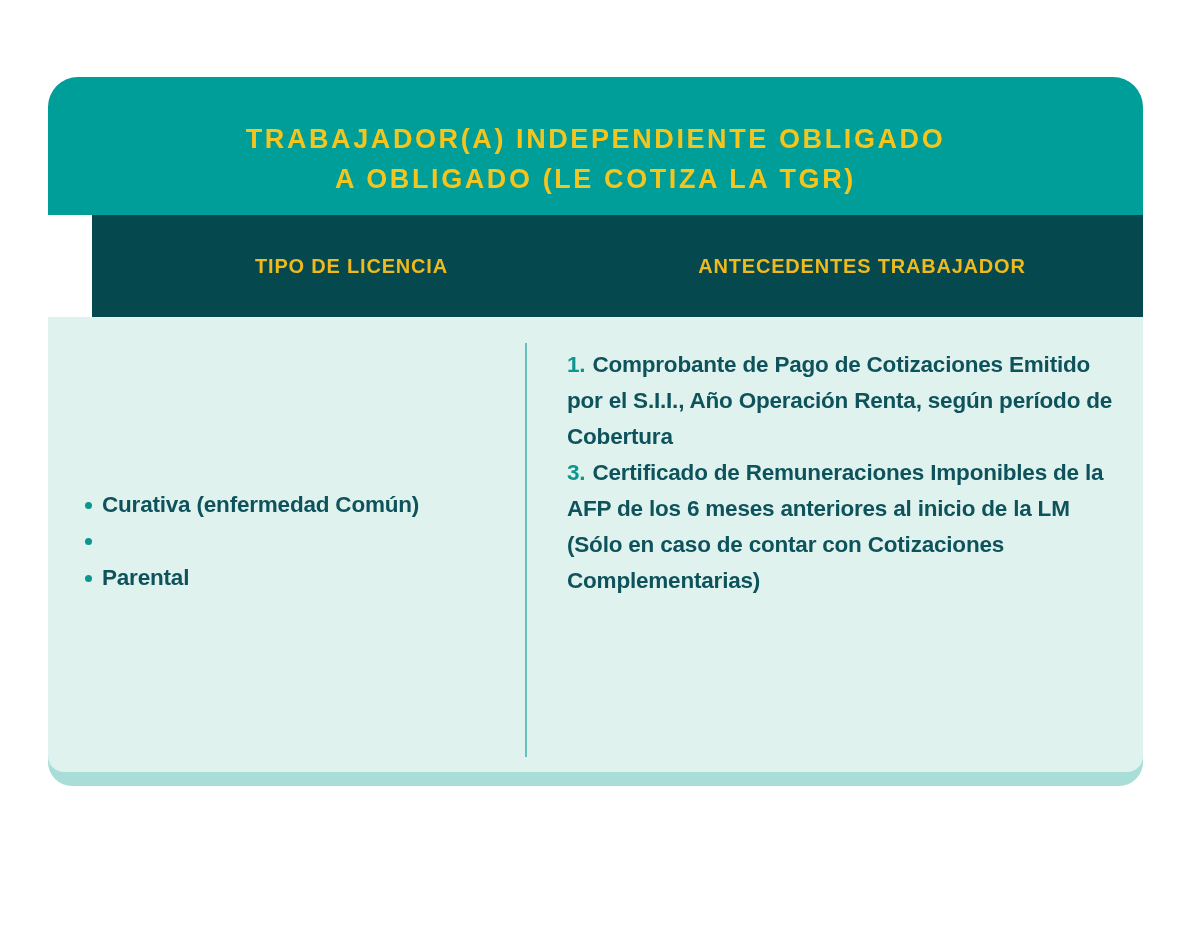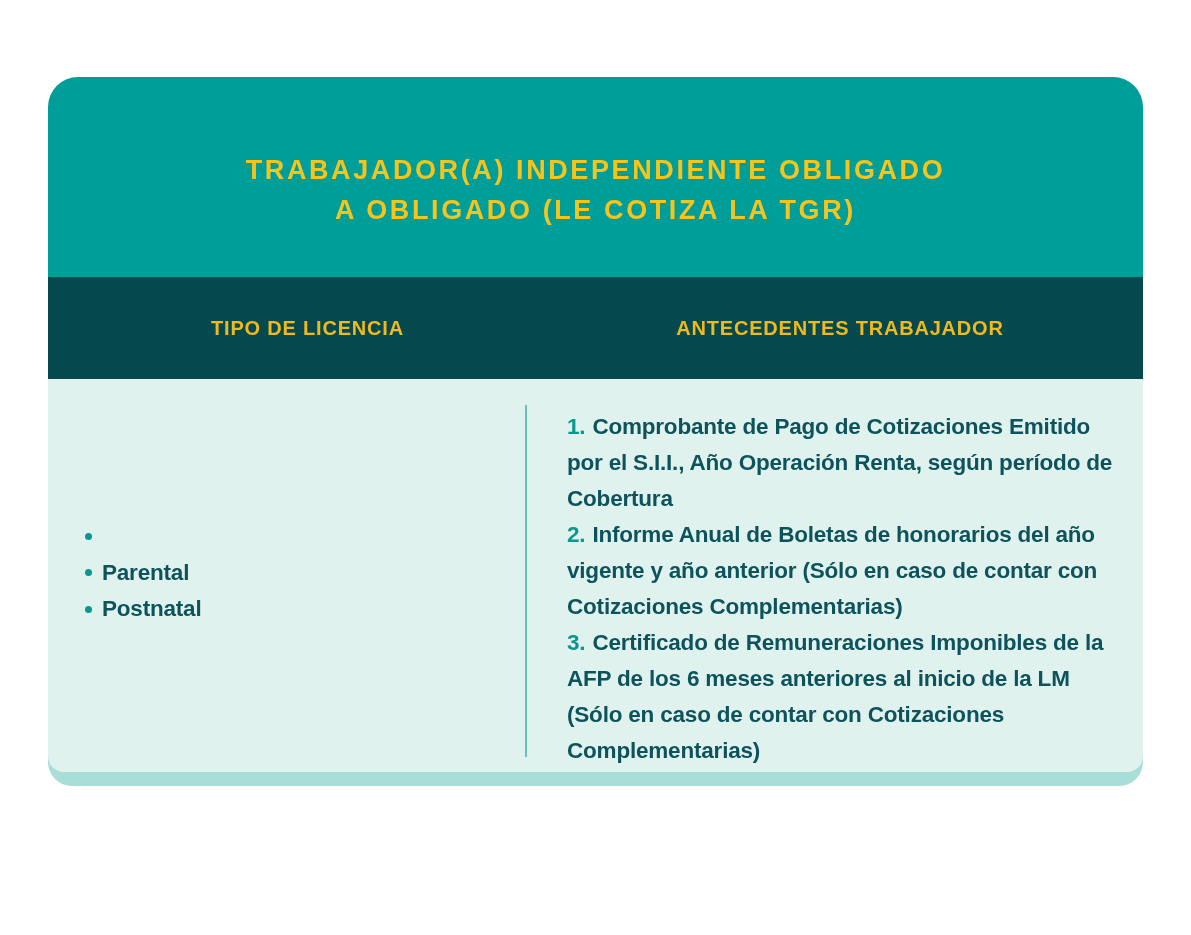--- a/index.html
+++ b/index.html
@@ -13,29 +13,29 @@
   .shadow {
     position:absolute; left:0; right:0; bottom:0; height:120px;
     background:#A9DED8; border-radius:0 0 24px 24px; z-index:0;
   }
   .card {
     position:absolute; left:0; top:0; width:1095px; height:695px; z-index:1;
     border-radius:30px 30px 16px 16px; overflow:hidden;
     display:flex; flex-direction:column;
   }
   .card-header {
-    height:200px; background:#009E98; flex:none;
+    height:138px; background:#009E98; flex:none;
     display:flex; flex-direction:column; align-items:center; justify-content:center;
     padding-top:26px;
   }
   .title-line {
     color:#F5C41D; font-weight:700; font-size:27px; line-height:40px;
     letter-spacing:2.6px; text-align:center; white-space:nowrap;
   }
-  .band { height:102px; background:#05484E; flex:none; display:flex; }
+  .band { height:102px; background:#05484E; flex:none; display:flex;margin-left:44px; }
   .cell {
     display:flex; align-items:center; justify-content:center;
     color:#EEBA1E; font-weight:700; font-size:20px; letter-spacing:0.8px;
     white-space:nowrap;
   }
   .cell-left  { width:477px; padding-left:42px; }
   .cell-right { flex:1; padding-left:12px; }
   .body { flex:1; background:#DFF2EE; position:relative; display:flex; }
   .divider {
     position:absolute; left:477px; top:26px; bottom:15px; width:2px;
@@ -76,34 +76,33 @@
     <div class="band">
       <div class="cell cell-left">TIPO DE LICENCIA</div>
       <div class="cell cell-right">ANTECEDENTES TRABAJADOR</div>
     </div>
 
     <div class="body">
 
       <div class="col-left">
         <div class="li">
           <span class="dot"></span>
+          <span>Curativa (enfermedad Común)</span>
+        </div>
+        <div class="li">
+          <span class="dot"></span>
         </div>
         <div class="li">
           <span class="dot"></span>
           <span>Parental</span>
-        </div>
-        <div class="li">
-          <span class="dot"></span>
-          <span>Postnatal</span>
         </div>
       </div>
 
       <div class="divider"></div>
 
       <div class="col-right">
         <p class="req"><span class="num">1.</span><span>Comprobante de Pago de Cotizaciones Emitido por el S.I.I., Año Operación Renta, según período de Cobertura</span></p>
-        <p class="req"><span class="num">2.</span><span>Informe Anual de Boletas de honorarios del año vigente y año anterior (Sólo en caso de contar con Cotizaciones Complementarias)</span></p>
         <p class="req"><span class="num">3.</span><span>Certificado de Remuneraciones Imponibles de la AFP de los 6 meses anteriores al inicio de la LM (Sólo en caso de contar con Cotizaciones Complementarias)</span></p>
       </div>
 
     </div>
   </div>
 </div>
 
 </body></html>

